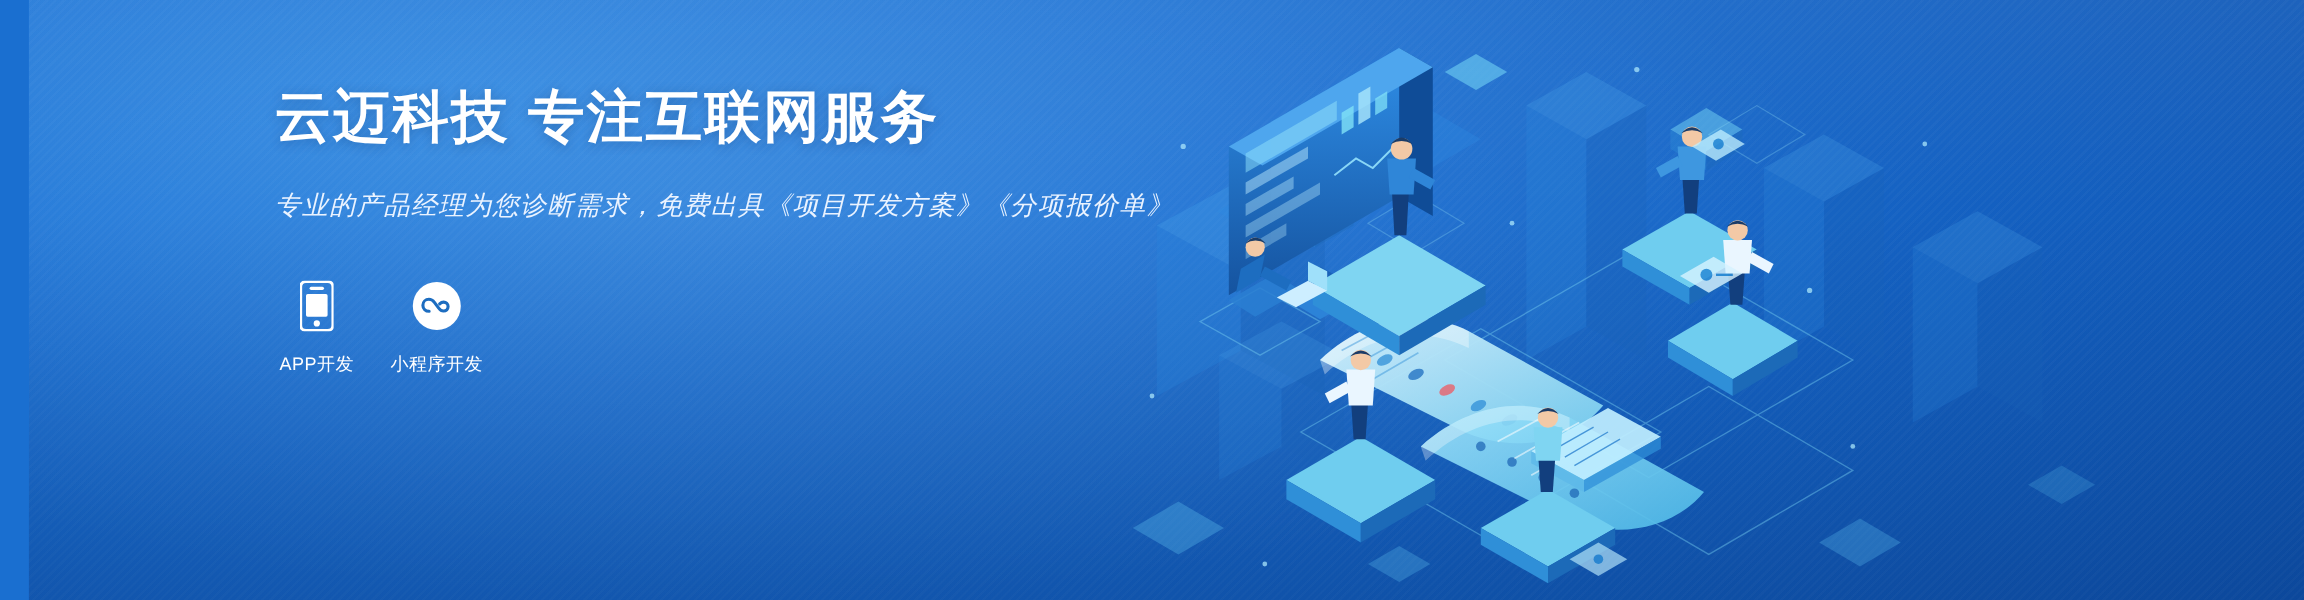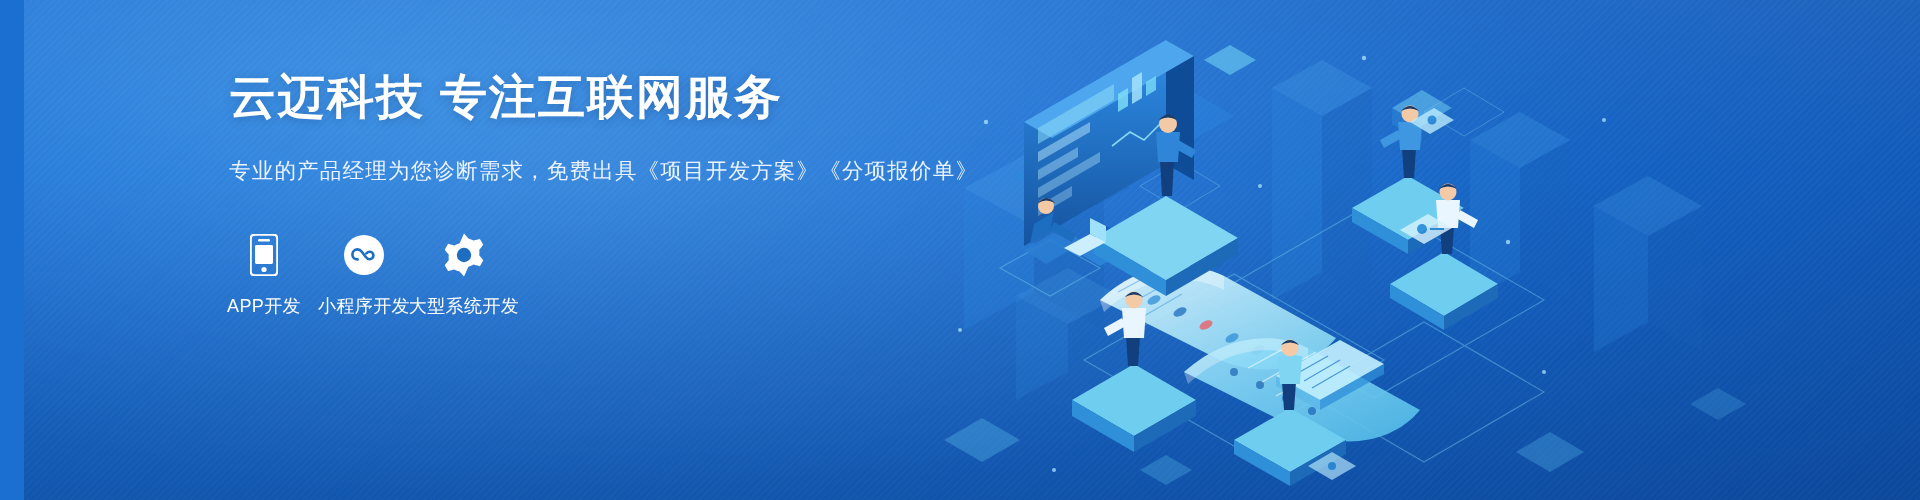--- a/index.html
+++ b/index.html
@@ -28,33 +28,33 @@
     pointer-events:none;
   }
 
   
   .copy{position:absolute;left:205px;top:68px;width:700px;}
   .headline{
     font-size:47px;font-weight:700;color:#ffffff;letter-spacing:2px;
     line-height:1.24;margin:0;white-space:nowrap;
     text-shadow:0 2px 10px rgba(0,30,80,0.25);
   }
-  .sub{margin-top:26px;}
+  .sub{margin-top:26px;font-style:italic;}
   .sub-line{
     font-size:21.5px;color:#eaf3ff;line-height:1.78;letter-spacing:1.2px;
     white-space:nowrap;font-weight:400;
   }
 
   
   .svc{position:absolute;left:203px;top:232px;display:flex;align-items:flex-end;gap:26px;}
   .svc-item{width:74px;display:flex;flex-direction:column;align-items:center;}
   .svc-ico{height:46px;display:flex;align-items:center;justify-content:center;margin-bottom:16px;}
   .svc-ico svg{display:block;fill:#ffffff;}
   .svc-label{
-    font-size:18px;color:#ffffff;white-space:nowrap;letter-spacing:.4px;font-weight:400;
+    font-size:15px;color:#ffffff;white-space:nowrap;letter-spacing:.4px;font-weight:400;
   }
 
   
   .art{position:absolute;left:880px;top:0;width:1040px;height:500px;}
   .art svg{display:block;}
 </style>
 </head>
 <body>
 
 <div class="banner">
@@ -349,24 +349,15 @@
         <svg width="42" height="42" viewBox="0 0 42 42">
           <circle cx="21" cy="21" r="20" fill="#ffffff"></circle>
           <path d="M14.6 25.4 c-3.0 0 -5.2 -2.2 -5.2 -5.0 c0 -2.8 2.2 -5.0 5.0 -5.0 c2.0 0 3.4 1.0 4.6 2.6 l3.6 4.8 c1.1 1.5 2.4 2.4 4.0 2.4 c2.2 0 3.8 -1.6 3.8 -3.7 c0 -2.1 -1.6 -3.7 -3.7 -3.7 c-1.3 0 -2.3 .5 -3.3 1.5" fill="none" stroke="#1d6dc0" stroke-width="2.6" stroke-linecap="round"></path>
         </svg>
       </div>
       <div class="svc-label">小程序开发</div>
     </div>
 
 
 
-    <div class="svc-item">
-      <div class="svc-ico">
-        <svg width="44" height="44" viewBox="0 0 44 44">
-          <path d="M22 0.5 l4.4 4.9 a17 17 0 0 1 5.2 2.2 l6.3 -1.7 l3.4 5.9 l-4.1 5.1 a17 17 0 0 1 0 5.3 l4.1 5.1 l-3.4 5.9 l-6.3 -1.7 a17 17 0 0 1 -5.2 2.2 L22 43.5 l-4.4 -4.9 a17 17 0 0 1 -5.2 -2.2 l-6.3 1.7 l-3.4 -5.9 l4.1 -5.1 a17 17 0 0 1 0 -5.3 l-4.1 -5.1 l3.4 -5.9 l6.3 1.7 a17 17 0 0 1 5.2 -2.2 Z" fill="#ffffff"></path>
-          <circle cx="22" cy="22" r="7.2" fill="#1d6dc0"></circle>
-        </svg>
-      </div>
-      <div class="svc-label">大型系统开发</div>
-    </div>
 
   </div>
 </div>
 
 </body></html>

